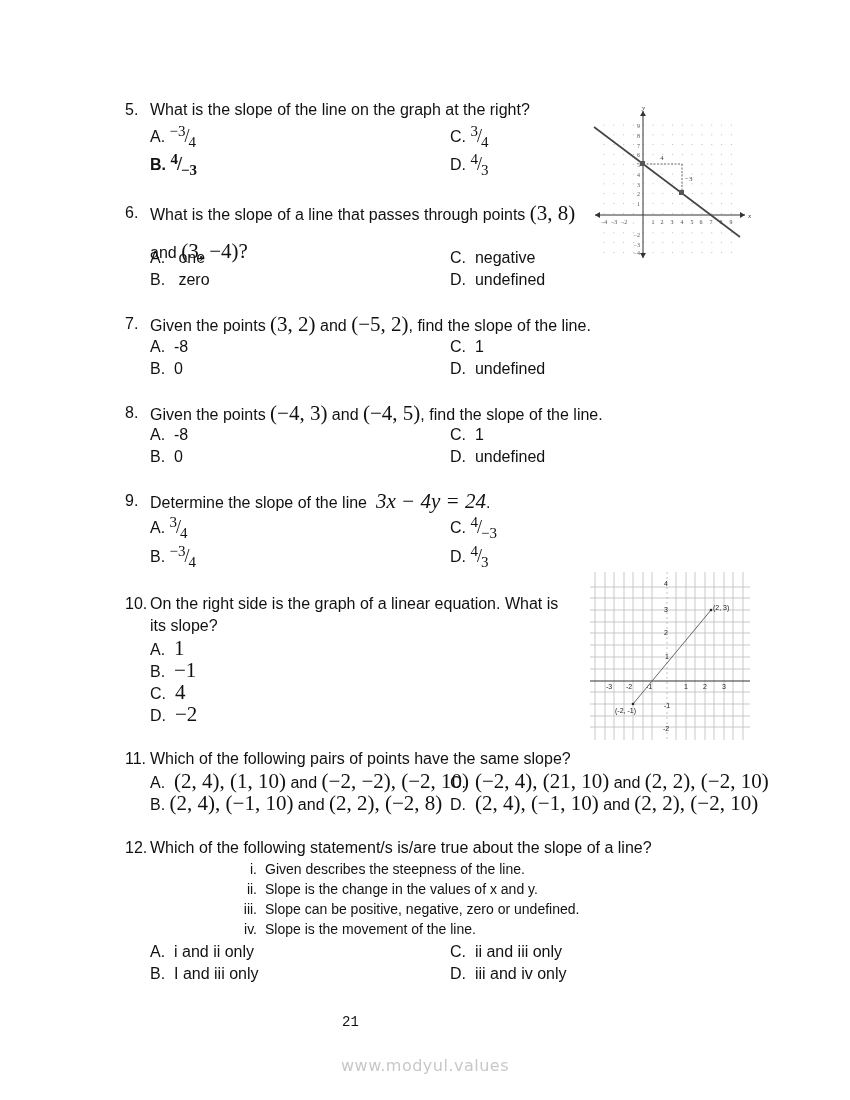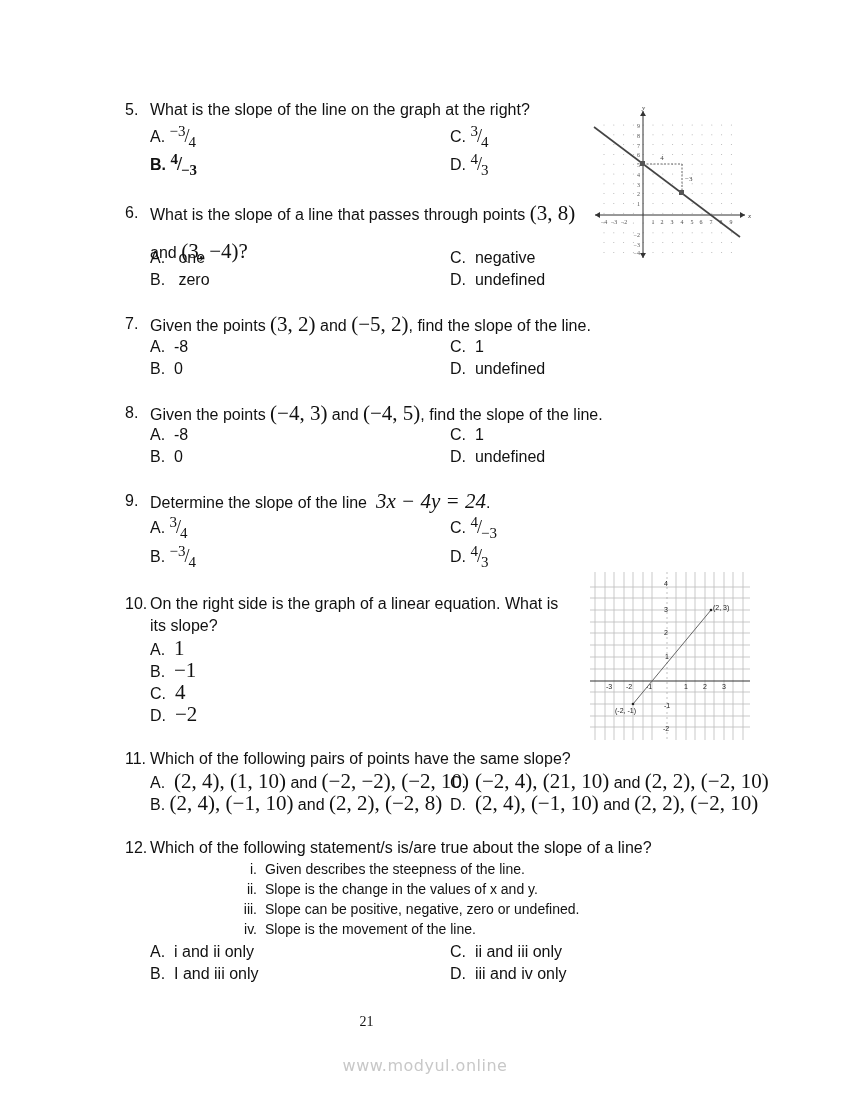--- a/index.html
+++ b/index.html
@@ -8,21 +8,21 @@
   .qline { position: absolute; white-space: nowrap; line-height: 20px; }
   .math { font-family: Liberation Serif, serif; font-size: 21px; }
   .frac { font-family: "Liberation Serif", serif; font-size: 17px; position: relative; display: inline-block; }
   .frac .n { position: relative; top: -6px; font-size: 15px; }
   .frac .s { font-size: 18px; margin: 0 -1px; }
   .frac .d { position: relative; top: 5px; font-size: 15px; }
   .opt { position: absolute; white-space: nowrap; line-height: 20px; }
   .roman { position: absolute; font-size: 14px; white-space: nowrap; }
   .roman .rn { position: absolute; width: 30px; text-align: right; left: -38px; }
   .graph { position: absolute; }
-  .pagenum { position: absolute; left: 0; width: 701px; text-align: center; top: 1014px; font-size: 14px; font-family: Liberation Serif, serif; padding-left: 16px; }
+  .pagenum { position: absolute; left: 0; width: 701px; text-align: center; top: 1014px; font-size: 14px; font-family: Liberation Mono, monospace; }
   .watermark { position: absolute; left: 0; width: 850px; text-align: center; top: 1056px; font-size: 16px; color: #c8c8c8; font-family: "DejaVu Sans", sans-serif; letter-spacing: 0.5px; }
 </style>
 </head>
 <body>
 
 <div>
   <div class="qline" style="left:125px; top:100px;">
     <span>5.</span>
     <span style="position:absolute; left:25px;">What is the slope of the line on the graph at the right?</span>
   </div>
@@ -442,13 +442,13 @@
   <div class="roman" style="left:265px; top:881px;"><span class="rn">ii.</span><span>Slope is the change in the values of x and y.</span></div>
   <div class="roman" style="left:265px; top:901px;"><span class="rn">iii.</span><span>Slope can be positive, negative, zero or undefined.</span></div>
   <div class="roman" style="left:265px; top:921px;"><span class="rn">iv.</span><span>Slope is the movement of the line.</span></div>
   <div class="opt" style="left:150px; top:942px;"><span>A.</span>&nbsp; <span>i and ii only</span></div>
   <div class="opt" style="left:150px; top:964px;"><span>B.</span>&nbsp; <span>I and iii only</span></div>
   <div class="opt" style="left:450px; top:942px;"><span>C.</span>&nbsp; <span>ii and iii only</span></div>
   <div class="opt" style="left:450px; top:964px;"><span>D.</span>&nbsp; <span>iii and iv only</span></div>
 </div>
 
 <div class="pagenum">21</div>
-<div class="watermark">www.modyul.online</div>
+<div class="watermark">www.modyul.values</div>
 
 </body></html>

